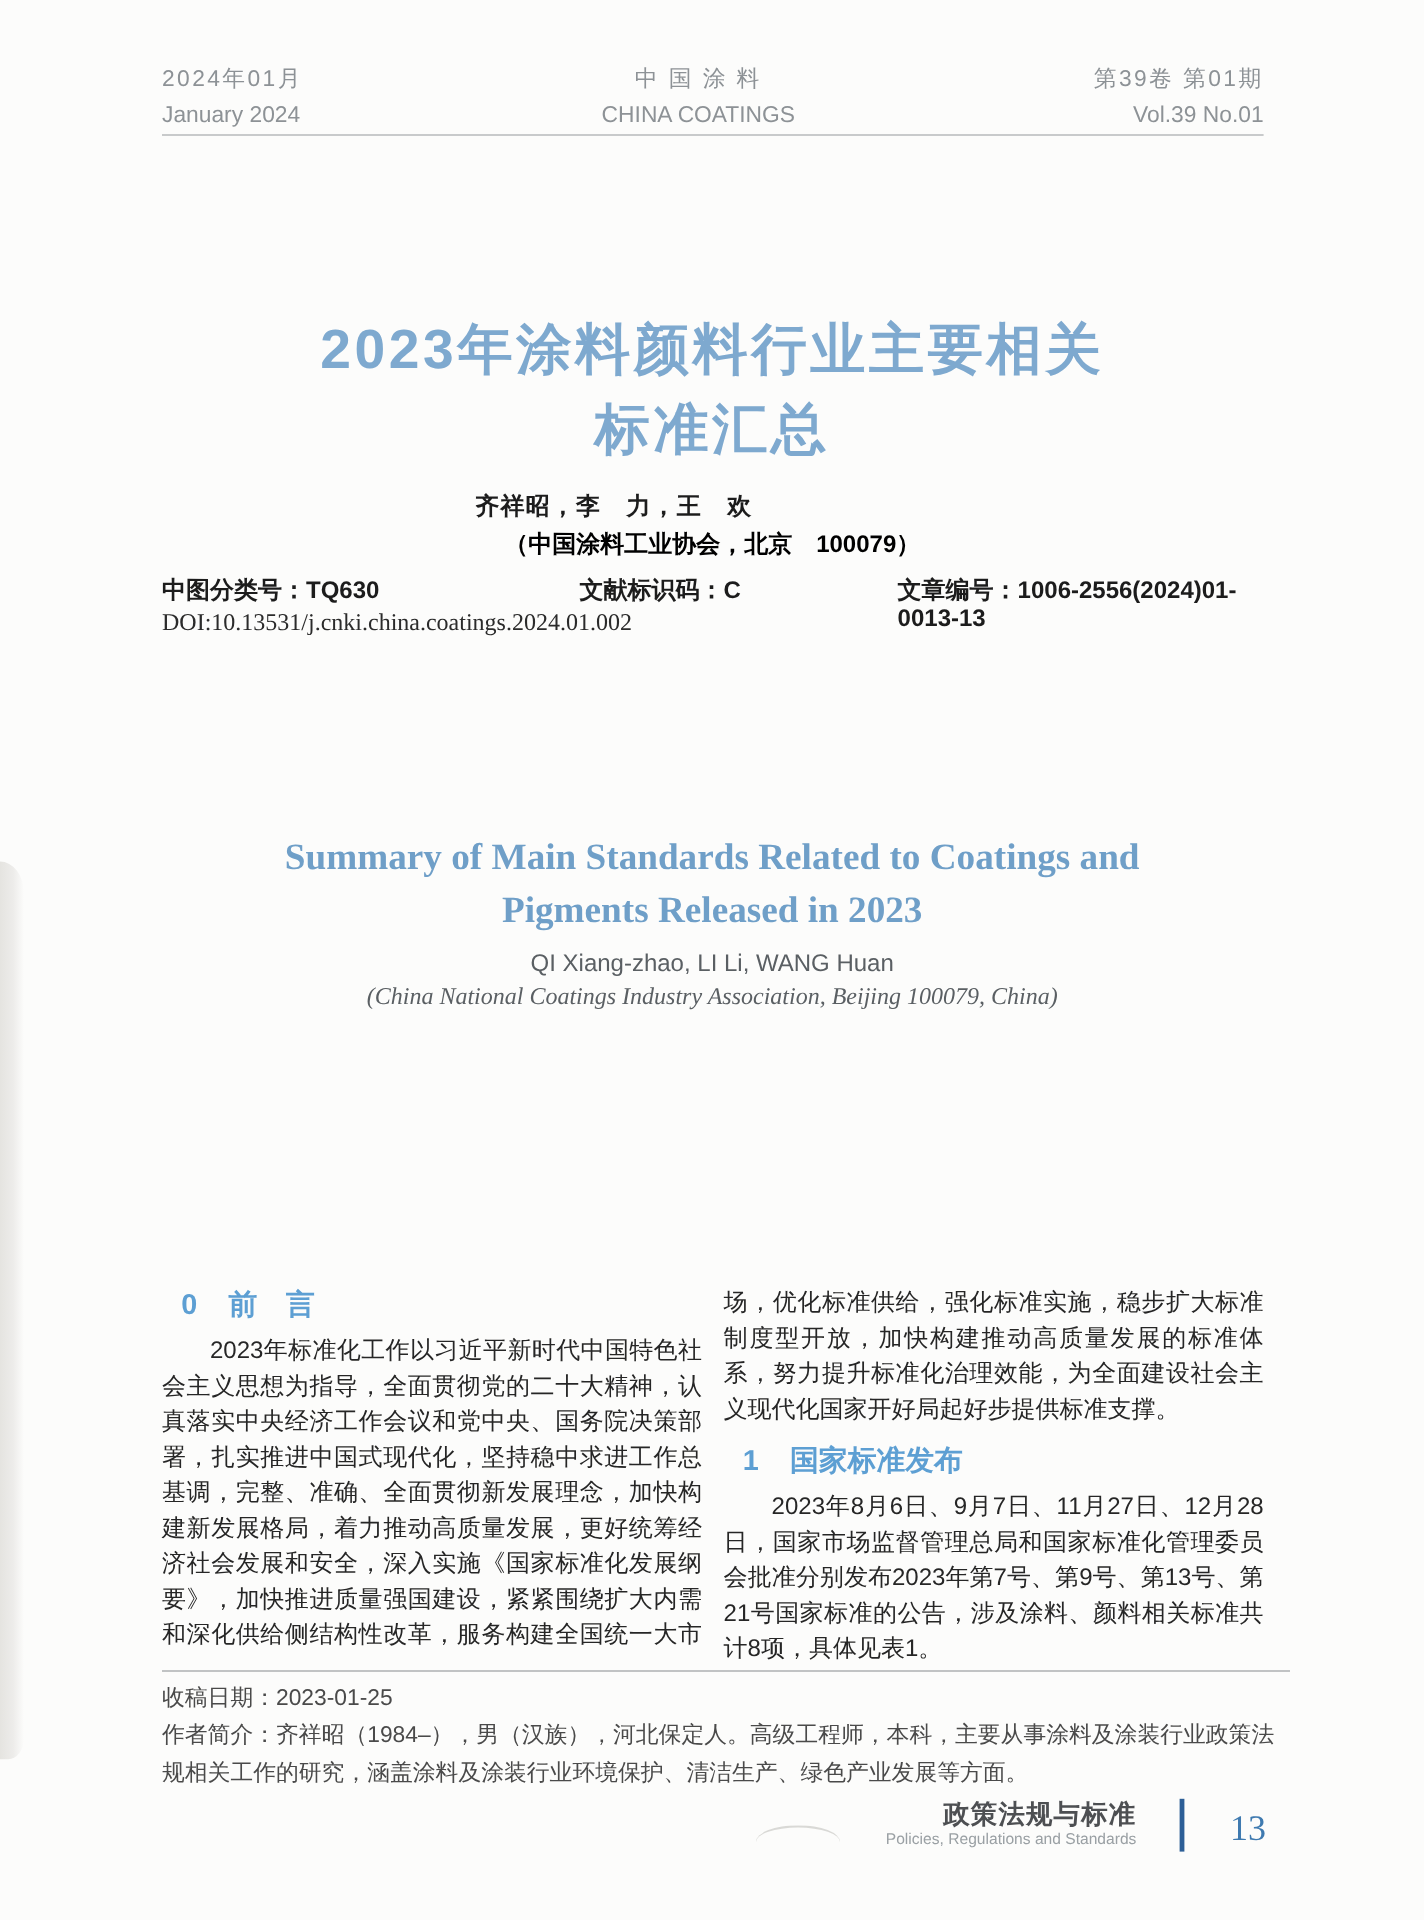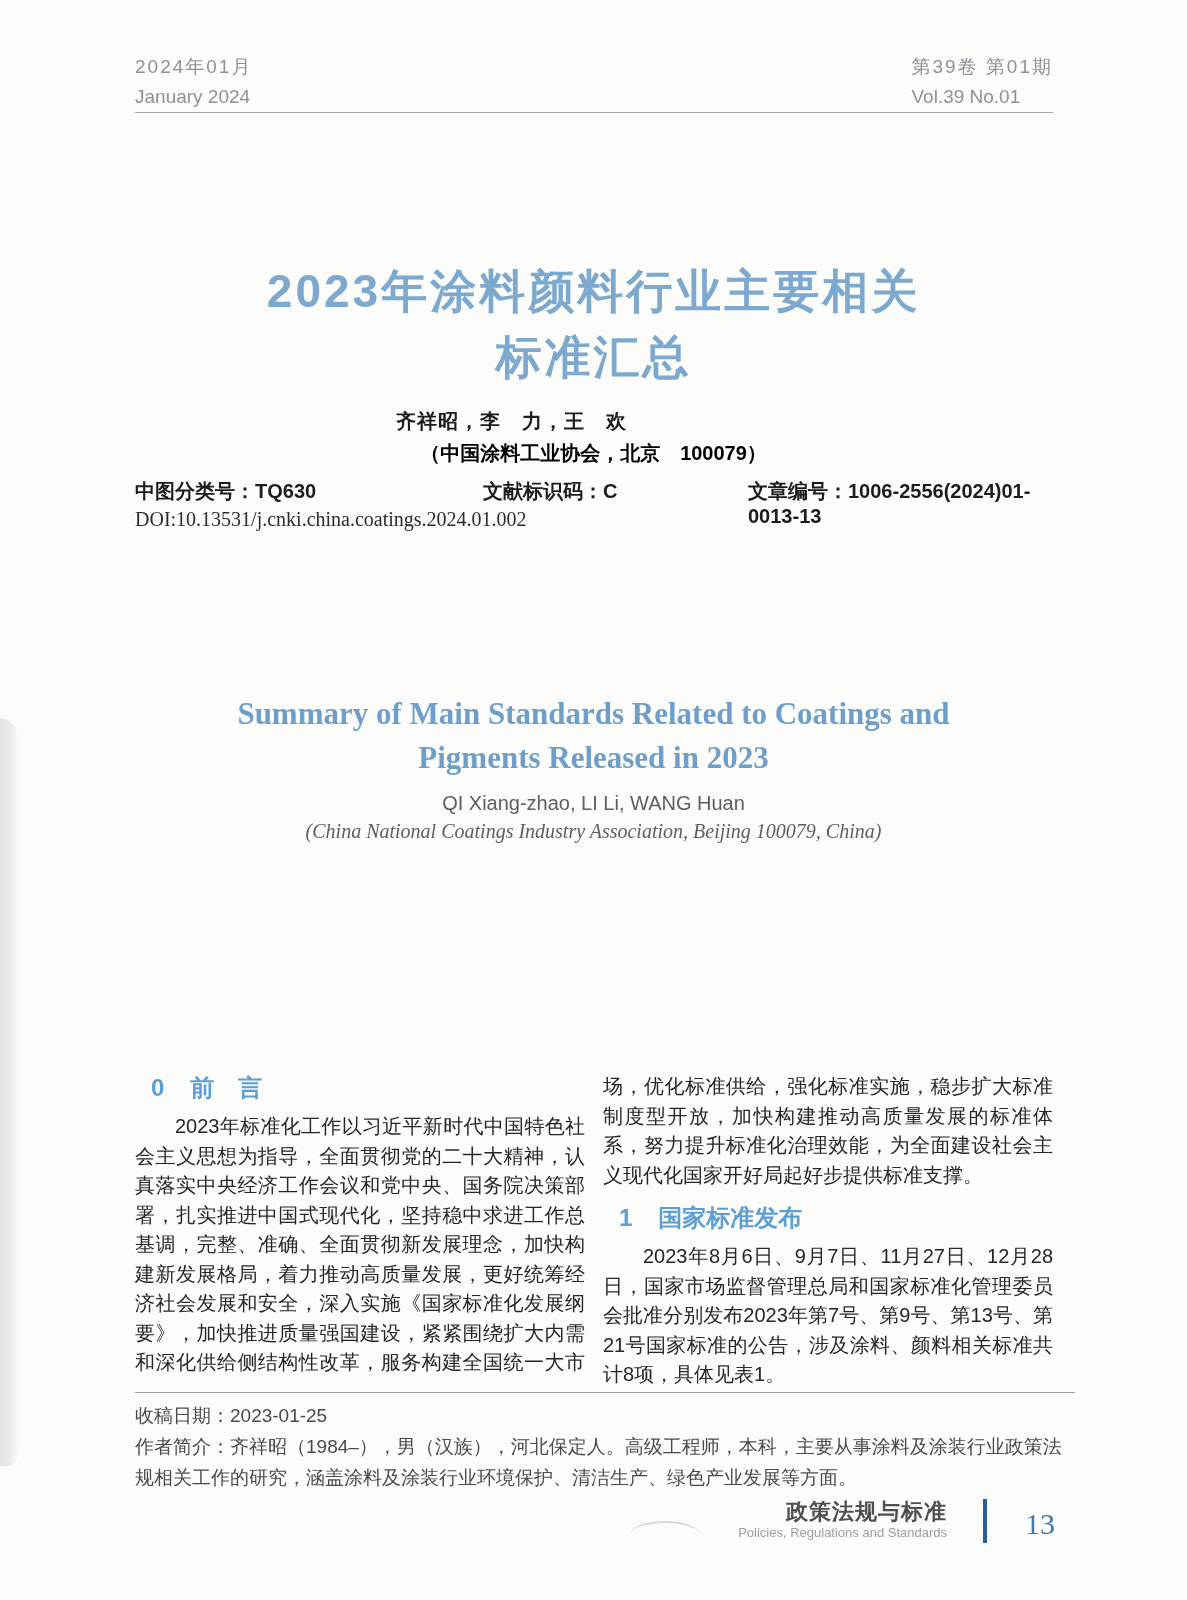--- a/index.html
+++ b/index.html
@@ -17,21 +17,21 @@
     left:0;top:718px;width:20px;height:748px;
     background:linear-gradient(to right,#e5e4e0 0%,#edecea 55%,rgba(245,244,242,0));
     border-top-right-radius:46px 60px;
     border-bottom-right-radius:30px 40px;
   }
 
   
   .hdr{top:52px;left:135px;width:918px;display:flex;justify-content:space-between;
        color:#8d9296;font-size:19px;line-height:30px;}
   .hdr .c{text-align:center;}
-  .hdr .r{}
+  .hdr .r{text-align:right;}
   .hdr .zh{letter-spacing:2px;}
   .hdr-rule{top:112px;left:135px;width:918px;height:1px;background:#a6a9ab;}
 
   
   .title-zh{top:258px;left:0;width:1187px;text-align:center;
     color:#7ea9cf;font-weight:bold;font-size:46px;line-height:66px;letter-spacing:3px;}
 
   .authors-zh{top:408px;left:0;width:1023px;text-align:center;
     font-size:20px;font-weight:bold;color:#1c1c1c;letter-spacing:1px;}
   .affil-zh{top:440px;left:0;width:1187px;text-align:center;
@@ -84,20 +84,24 @@
 </head>
 <body>
 
 <div class="abs edge-shadow"></div>
 
 <div class="abs hdr">
   <div class="l">
     <div class="zh">2024年01月</div>
     <div>January 2024</div>
   </div>
+  <div class="c">
+    <div class="zh">中 国 涂 料</div>
+    <div>CHINA COATINGS</div>
+  </div>
   <div class="r">
     <div class="zh">第39卷 第01期</div>
     <div>Vol.39  No.01</div>
   </div>
 </div>
 <div class="abs hdr-rule"></div>
 
 <div class="abs title-zh">
   <div>2023年涂料颜料行业主要相关</div>
   <div>标准汇总</div>

